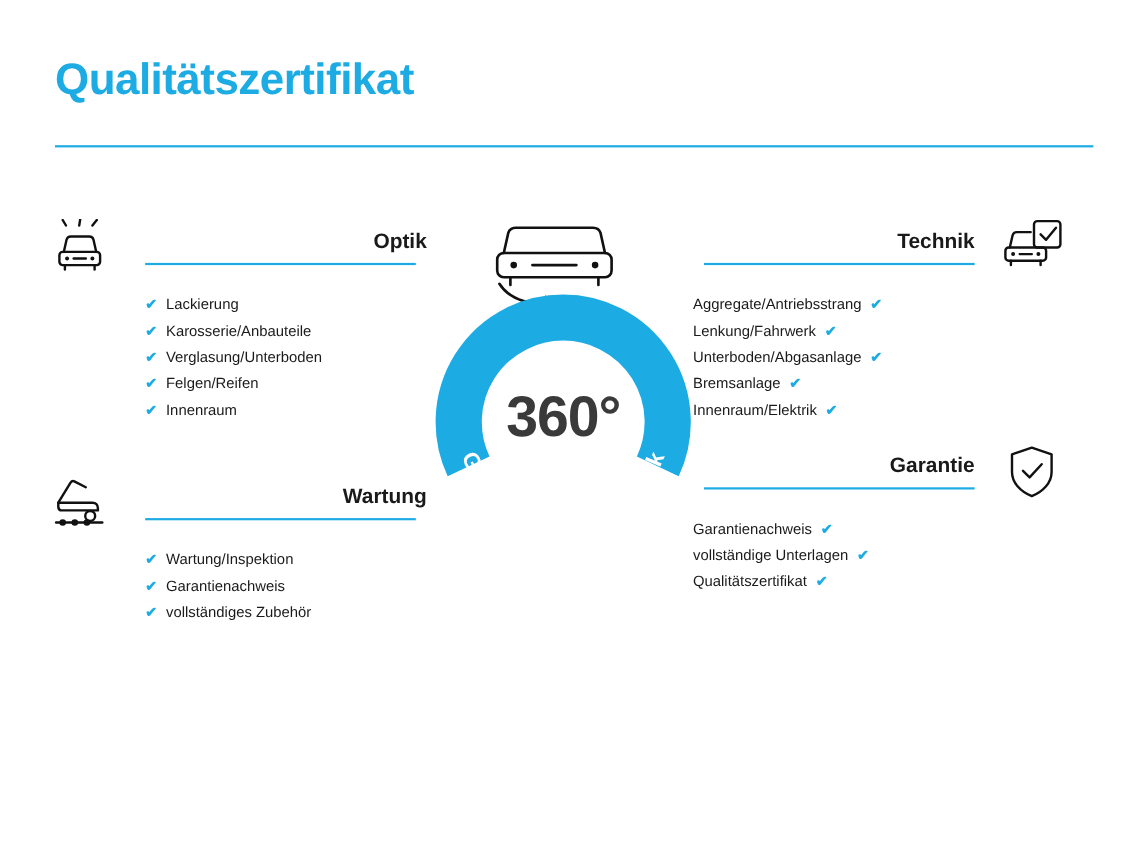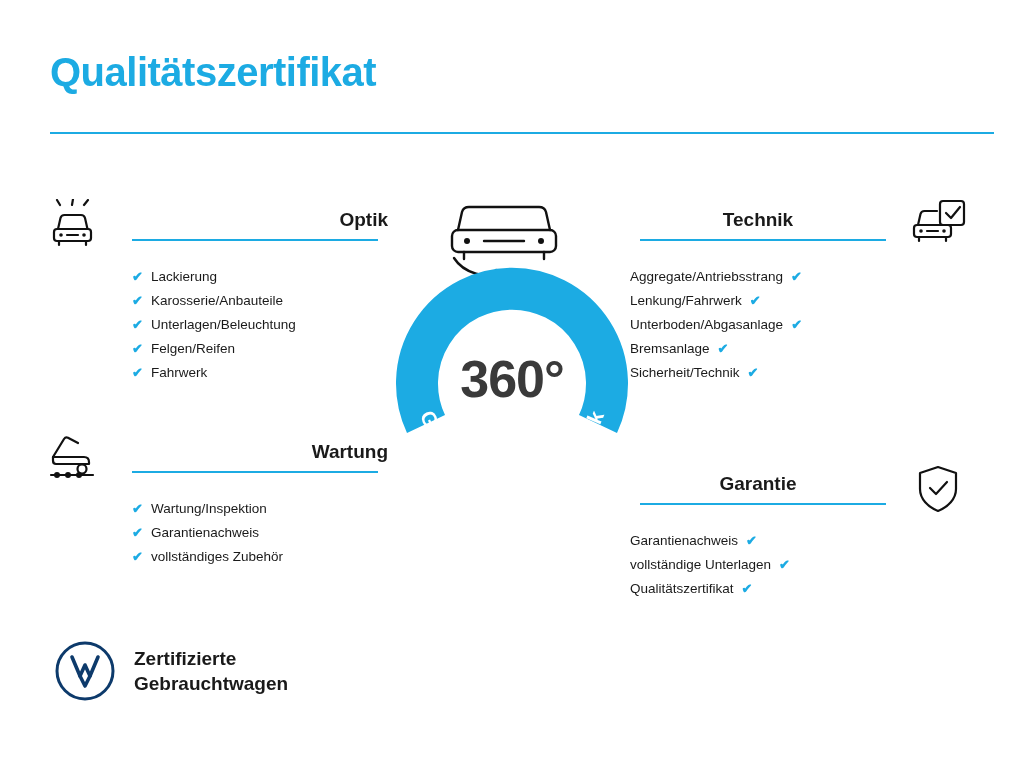--- a/index.html
+++ b/index.html
@@ -62,21 +62,21 @@
     position: relative;
     height: 48px;
   }
   .group-title {
     font-size: 19px;
     font-weight: bold;
     color: #1a1a1a;
     line-height: 30px;
   }
   .left-group .group-title { text-align: right; }
-  .right-group .group-title { text-align: center; }
+  .right-group .group-title { text-align: right; }
 
   .group-rule {
     height: 2px;
     background: #1cabe3;
     margin-top: 4px;
   }
   .left-group .group-rule { width: 246px; }
   .right-group .group-rule { width: 246px; margin-left: auto; }
 
   ul.checklist {
@@ -193,23 +193,23 @@
           <path d="M19 36 L30 36"></path>
         </svg>
       </div>
       <div class="group-head">
         <div class="group-title">Optik</div>
         <div class="group-rule"></div>
       </div>
       <ul class="checklist">
         <li><span class="check">✔</span><span>Lackierung</span></li>
         <li><span class="check">✔</span><span>Karosserie/Anbauteile</span></li>
-        <li><span class="check">✔</span><span>Unterlagen/Beleuchtung</span></li>
+        <li><span class="check">✔</span><span>Verglasung/Unterboden</span></li>
         <li><span class="check">✔</span><span>Felgen/Reifen</span></li>
-        <li><span class="check">✔</span><span>Fahrwerk</span></li>
+        <li><span class="check">✔</span><span>Innenraum</span></li>
       </ul>
     </div>
 
     <div class="group left-group" style="margin-top:52px;">
       <div class="group-icon">
         <svg viewBox="0 0 64 52" width="64" height="52" fill="none" stroke="#111111" stroke-width="2.2" stroke-linecap="round" stroke-linejoin="round">
           <path d="M5 26 L16 8 C17 6.5 18.5 6 20 6.8 L30 12"></path>
           <path d="M5 26 L36 26 C39 26 41 28 41 31 L41 33 L8 33 C6 33 5 31.5 5 29.5 Z"></path>
           <circle cx="34" cy="38" r="4.5"></circle>
           <path d="M3 44 L45 44"></path>
@@ -248,25 +248,25 @@
       </div>
       <div class="group-head">
         <div class="group-title">Technik</div>
         <div class="group-rule"></div>
       </div>
       <ul class="checklist">
         <li><span>Aggregate/Antriebsstrang</span><span class="check">✔</span></li>
         <li><span>Lenkung/Fahrwerk</span><span class="check">✔</span></li>
         <li><span>Unterboden/Abgasanlage</span><span class="check">✔</span></li>
         <li><span>Bremsanlage</span><span class="check">✔</span></li>
-        <li><span>Sicherheit/Technik</span><span class="check">✔</span></li>
+        <li><span>Innenraum/Elektrik</span><span class="check">✔</span></li>
       </ul>
     </div>
 
-    <div class="group right-group" style="margin-top:84px;">
+    <div class="group right-group" style="margin-top:24px;">
       <div class="group-icon">
         <svg viewBox="0 0 64 52" width="64" height="52" fill="none" stroke="#111111" stroke-width="2.2" stroke-linecap="round" stroke-linejoin="round">
           <path d="M32 4 L50 10 L50 26 C50 36 42 44 32 48 C22 44 14 36 14 26 L14 10 Z"></path>
           <path d="M24 25 L30 31 L41 19"></path>
         </svg>
       </div>
       <div class="group-head">
         <div class="group-title">Garantie</div>
         <div class="group-rule"></div>
       </div>
@@ -303,27 +303,14 @@
 
         <path d="M 44 74 A 95 95 0 1 0 216 74" fill="none" stroke="#1cabe3" stroke-width="42" stroke-linecap="butt" transform="rotate(180 130 120)"></path>
         <text font-family="Liberation Sans, sans-serif" font-size="21" font-weight="bold" fill="#ffffff">
           <textPath href="#arctext" startOffset="50%" text-anchor="middle">Gebrauchtwagen-Check</textPath>
         </text>
       </svg>
       <div class="deg">360°</div>
     </div>
   </div>
 
-  <div class="footer">
-    <div class="vw-mark">
-      <svg viewBox="0 0 62 62" width="62" height="62" fill="none" stroke="#0d3a6b" stroke-width="3">
-        <circle cx="31" cy="31" r="28"></circle>
-        <path d="M18 17 L26 36 L31 25 L36 36 L44 17" stroke-width="3.6" stroke-linejoin="round" stroke-linecap="round" fill="none"></path>
-        <path d="M26 36 L31 46 L36 36" stroke-width="3.6" stroke-linejoin="round" stroke-linecap="round" fill="none"></path>
-      </svg>
-    </div>
-    <div class="footer-text">
-      <div>Zertifizierte</div>
-      <div>Gebrauchtwagen</div>
-    </div>
-  </div>
 
 </div>
 
 </body></html>

